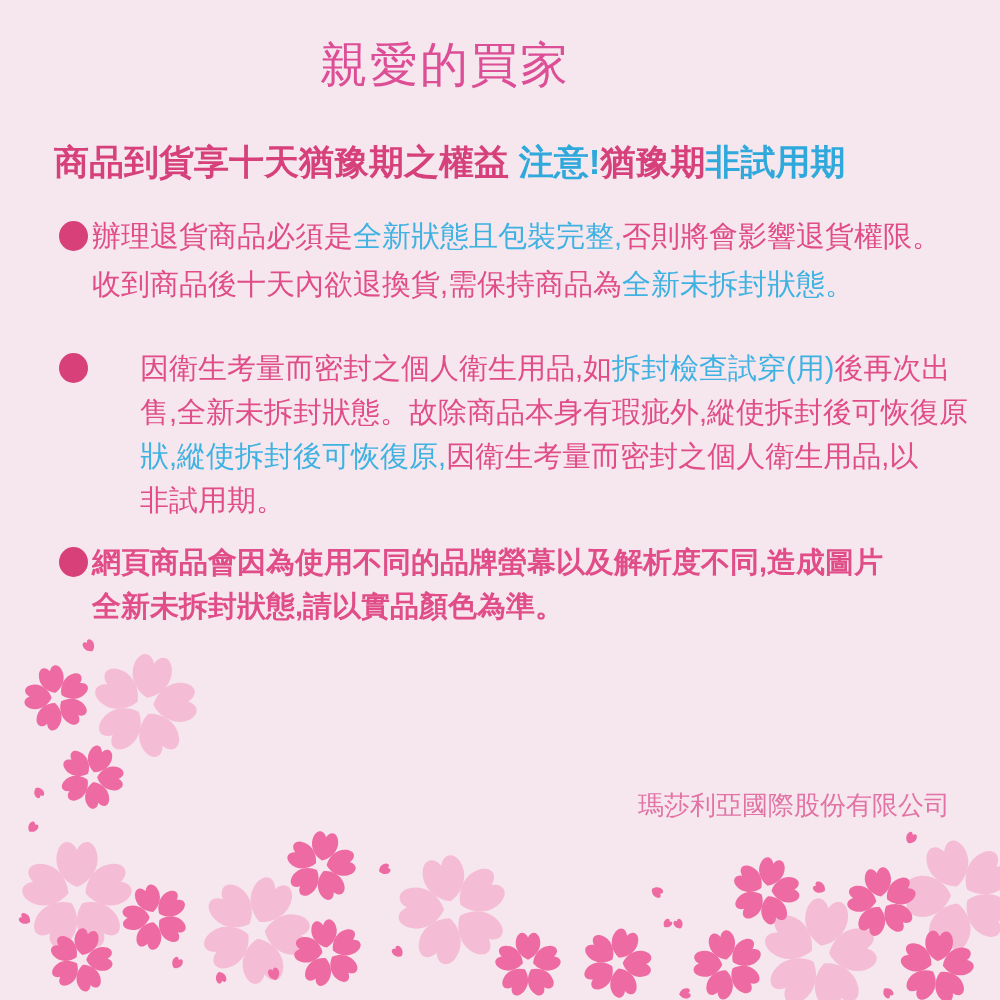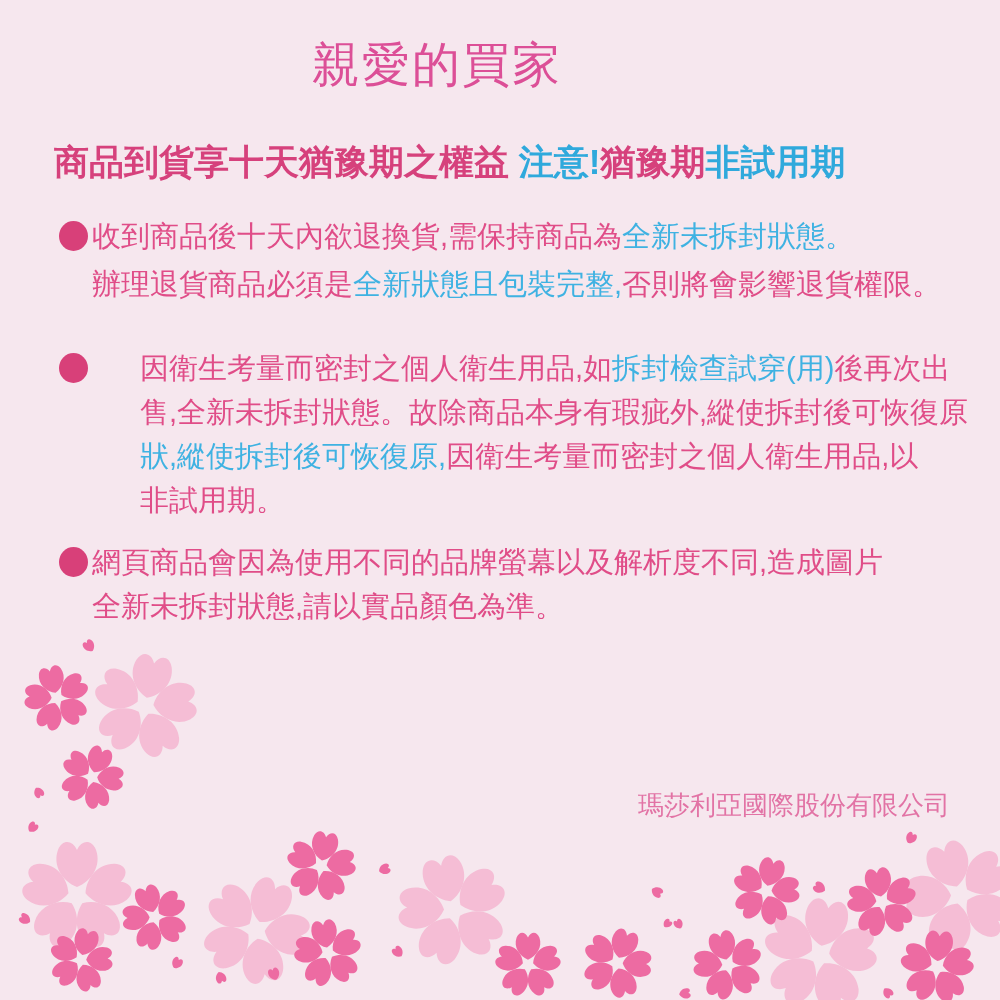--- a/index.html
+++ b/index.html
@@ -15,21 +15,21 @@
   .decor-svg{
     position:absolute;left:0;top:0;width:1000px;height:1000px;
     pointer-events:none;
   }
   .title{
     position:absolute;left:0;top:38px;width:874px;
     text-align:center;
     font-size:48px;line-height:54px;
     letter-spacing:2px;
     color:var(--title-pink,#dc4f97);
-    font-weight:normal;margin:0;
+    font-weight:normal;margin:0;padding-left:8px;
   }
   .heading{
     position:absolute;left:54px;top:141px;
     font-size:35px;line-height:42px;
     font-weight:bold;
     white-space:nowrap;
   }
   .heading .pink{color:var(--head-pink,#d6417c);}
   .heading .blue{color:var(--head-blue,#2fa9dc);}
   .bullet{
@@ -37,21 +37,21 @@
     font-size:29px;
   }
   .bullet .line{white-space:nowrap;}
   .bullet .pink{color:var(--body-pink,#e04d88);}
   .bullet .blue{color:var(--body-blue,#3fb2e2);}
   .b1{top:212px;}
   .b1 .line{line-height:48px;}
   .b2{top:346px;}
   .b2 .line{line-height:44px;margin-left:48px;}
   .b3{top:540px;}
-  .b3 .line{line-height:44px;}
+  .b3 .line{line-height:44px;font-weight:bold;}
   .dot{
     position:absolute;left:-33px;
     width:29px;height:30px;border-radius:50%;
     background:var(--dot-pink,#d84079);
   }
   .b1 .dot{top:9px;}
   .b2 .dot{top:7px;}
   .b3 .dot{top:7px;}
   .company{
     position:absolute;right:50px;top:790px;
@@ -112,22 +112,22 @@
       <use href="#petal-shape" transform="translate(883,987) rotate(140) scale(0.26)" fill="#ed6ba2"></use>
     </svg>
 
   <h1 class="title">親愛的買家</h1>
 
   <div class="heading"><span class="pink">商品到貨享十天猶豫期之權益 </span><span class="blue">注意!</span><span class="pink">猶豫期</span><span class="blue">非試用期</span></div>
 
   <div class="bullet b1">
     <span class="dot"></span>
     <div class="lines">
+        <div class="line"><span class="pink">辦理退貨商品必須是</span><span class="blue">全新狀態且包裝完整,</span><span class="pink">否則將會影響退貨權限。</span></div>
         <div class="line"><span class="pink">收到商品後十天內欲退換貨,需保持商品為</span><span class="blue">全新未拆封狀態。</span></div>
-        <div class="line"><span class="pink">辦理退貨商品必須是</span><span class="blue">全新狀態且包裝完整,</span><span class="pink">否則將會影響退貨權限。</span></div>
       </div>
   </div>
 
   <div class="bullet b2">
     <span class="dot"></span>
     <div class="lines">
         <div class="line"><span class="pink">因衛生考量而密封之個人衛生用品,如</span><span class="blue">拆封檢查試穿(用)</span><span class="pink">後再次出</span></div>
         <div class="line"><span class="pink">售,全新未拆封狀態。故除商品本身有瑕疵外,縱使拆封後可恢復原</span></div>
         <div class="line"><span class="blue">狀,縱使拆封後可恢復原,</span><span class="pink">因衛生考量而密封之個人衛生用品,以</span></div>
         <div class="line"><span class="pink">非試用期。</span></div>

